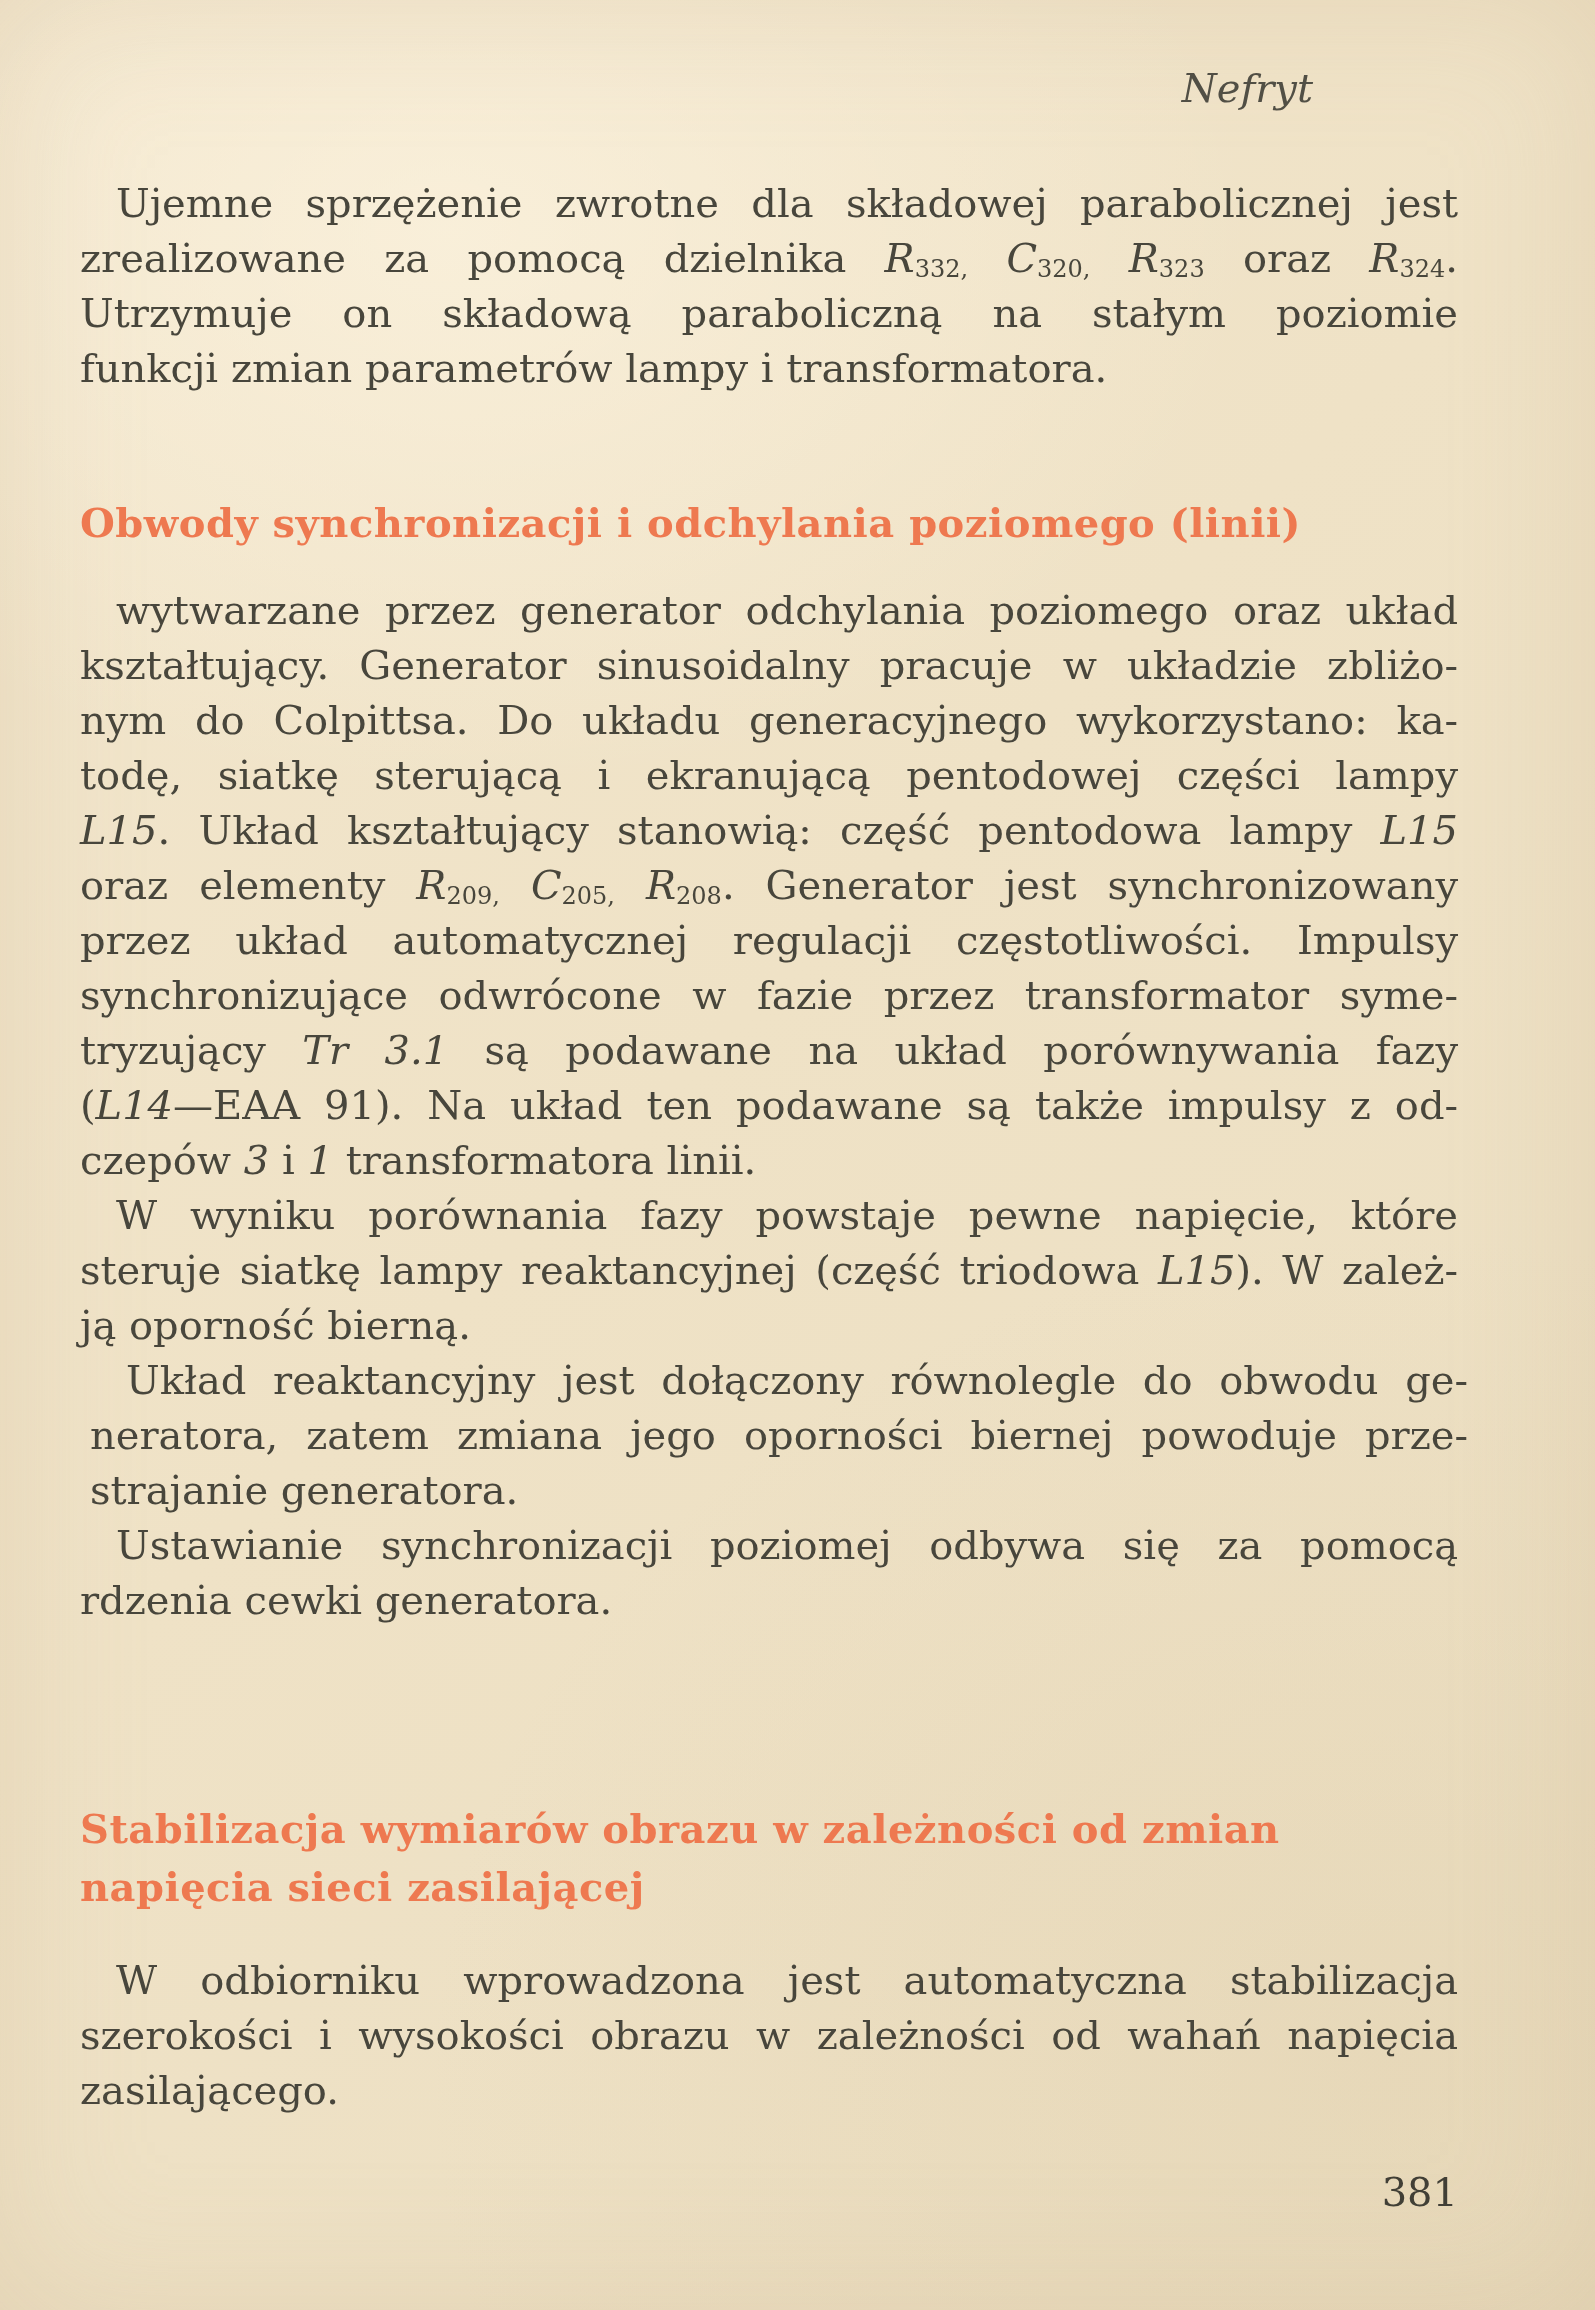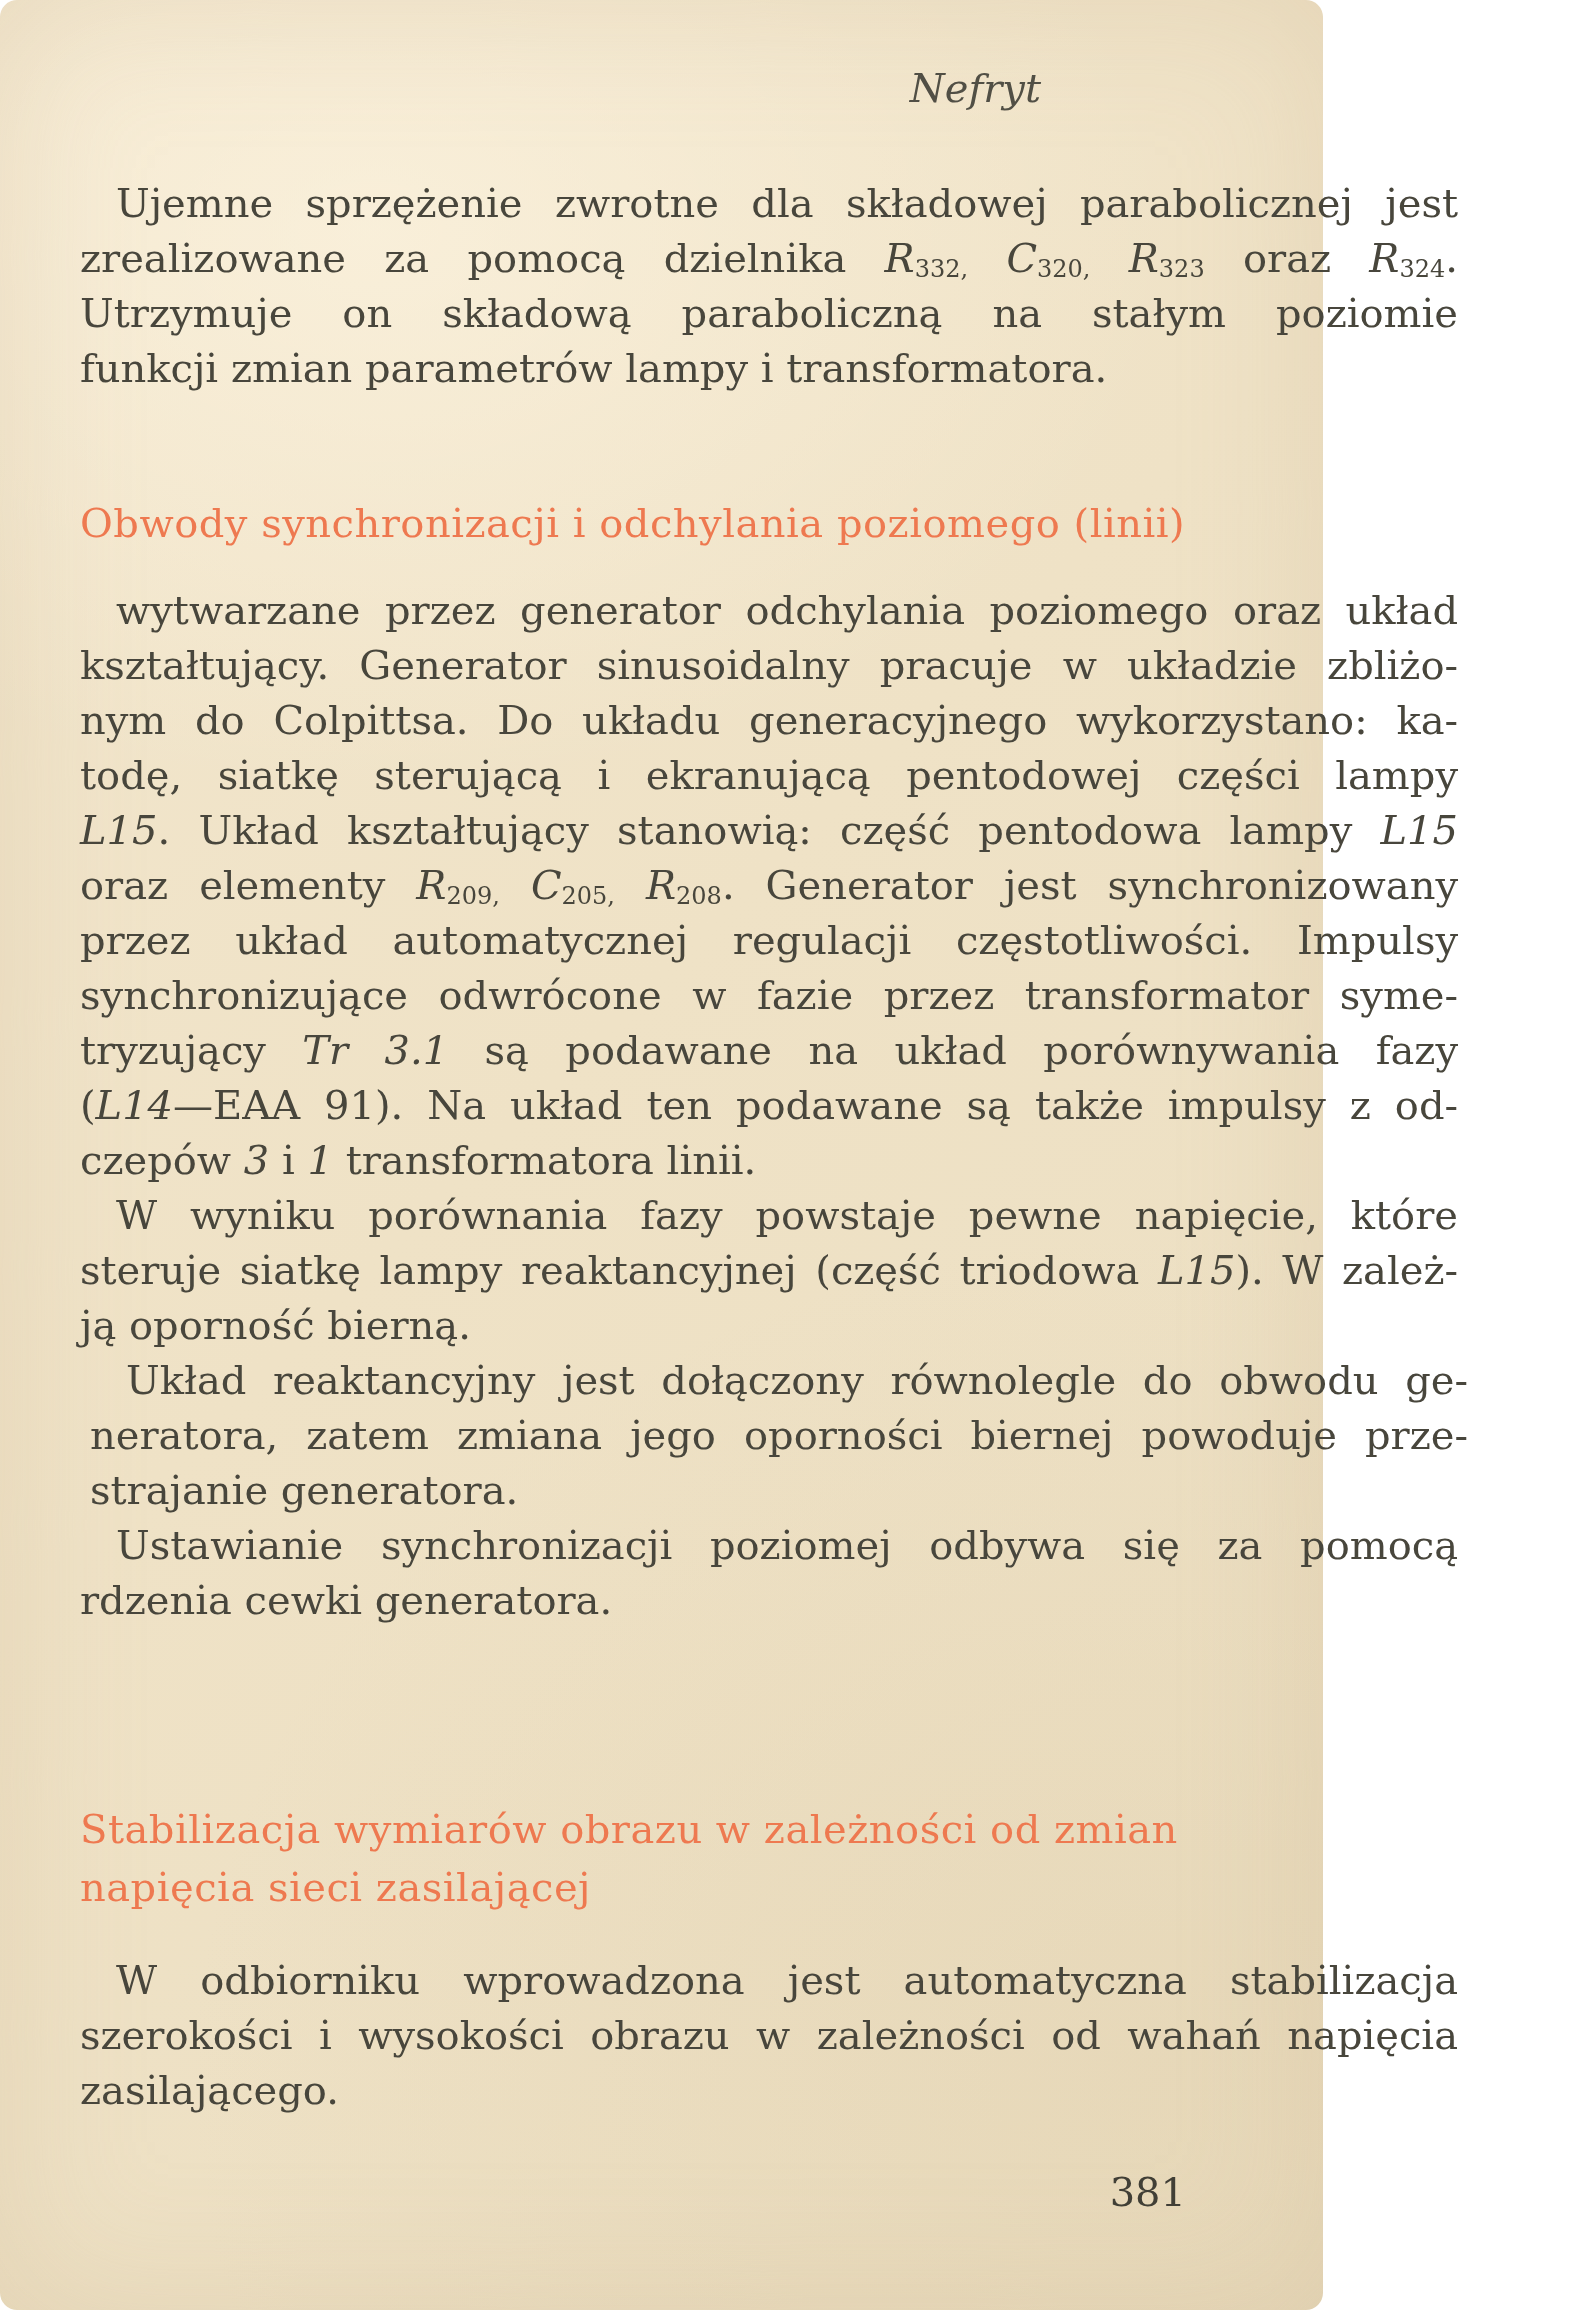--- a/index.html
+++ b/index.html
@@ -4,45 +4,44 @@
 <title>Document</title>
 <style>
   html, body { margin: 0; padding: 0; }
   body {
     width: 1595px; height: 2310px;
     font-family: "DejaVu Serif", "Liberation Serif", serif;
     overflow: hidden;
   }
   .page {
     position: relative;
-    width: 1323px; height: 2310px;
+    width: 1595px; height: 2310px;
     color: #48463c;
     background:
       radial-gradient(ellipse 1300px 900px at 28% 10%, rgba(255,247,229,0.55), rgba(255,247,229,0) 62%),
       radial-gradient(ellipse 1500px 1300px at 88% 90%, rgba(219,200,163,0.30), rgba(219,200,163,0) 65%),
       linear-gradient(135deg, #f3e7ce 0%, #efe2c6 45%, #ebdec1 100%);
     box-shadow: inset 0 0 140px rgba(201,180,142,0.30);
-    border-radius: 17px;
   }
   .running-head {
     position: absolute; top: 64px; right: 282px;
     font-style: italic; font-size: 40px; line-height: 48px;
     color: #514f45;
   }
   .block { position: absolute; left: 80px; width: 1378px; }
   .line {
     height: 55px; line-height: 55px;
     font-size: 40px;
     text-align: justify; text-align-last: justify;
     white-space: nowrap;
   }
   .para .line:first-child { padding-left: 36px; width: 1342px; }
   .para .line:last-child { text-align: right; text-align-last: left; }
   .heading .line {
-    font-weight: normal; color: #ee7950;
+    font-weight: bold; color: #ee7950;
     text-align: left; text-align-last: left;
     font-size: 40px; height: 58px; line-height: 58px;
     letter-spacing: 0.5px;
   }
   sub { font-size: 0.60em; vertical-align: -0.22em; line-height: 0; letter-spacing: 0; }
   em { font-style: italic; }
   .page-number {
     position: absolute; top: 2168px; right: 137px;
     font-size: 40px; line-height: 48px; color: #413f36; text-align: center;
   }

